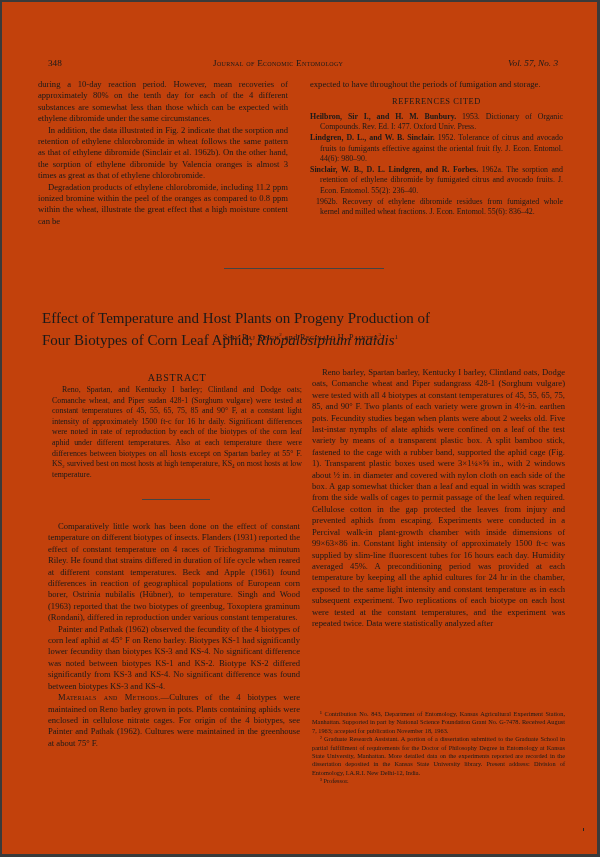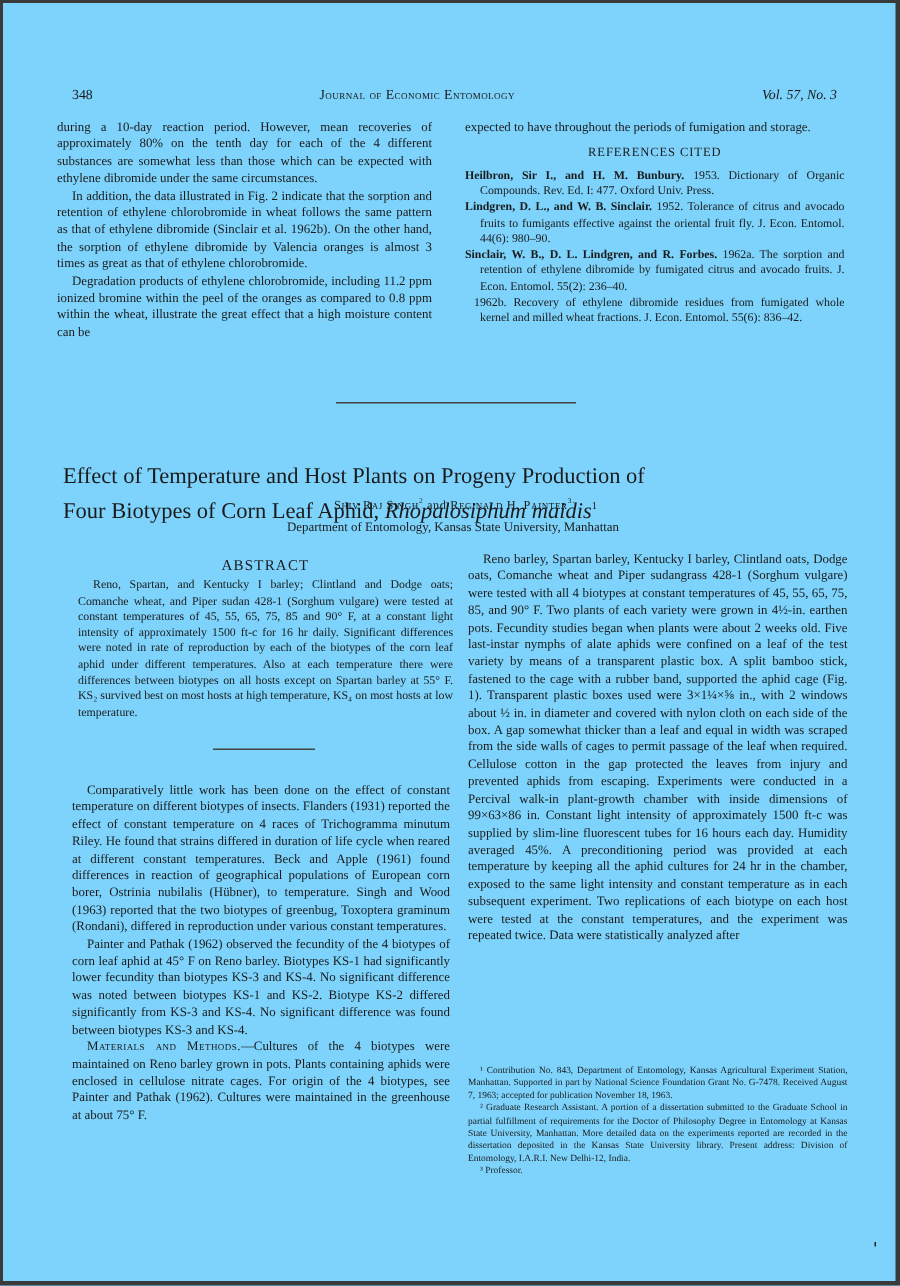--- a/index.html
+++ b/index.html
@@ -4,21 +4,21 @@
 <style>
   html, body { margin: 0; padding: 0; }
   body {
     width: 600px; height: 857px; overflow: hidden;
     background: #3a3a3a;
     font-family: "DejaVu Serif", "Liberation Serif", serif;
     color: #1a1a1a;
   }
   .page {
     position: absolute; left: 2px; top: 2px; width: 595px; height: 852px;
-    background: #7dd3fc;
+    background: #c2410c;
   }
   .runhead {
     position: absolute; top: 56px; left: 46px; width: 510px; height: 14px;
     font-size: 9.2px; font-family: "Liberation Serif", serif;
   }
   .runhead .pn { position: absolute; left: 0; top: 0; }
   .runhead .jn { position: absolute; left: 165px; top: 0; font-variant: small-caps; letter-spacing: 0.3px; }
   .runhead .vol { position: absolute; right: 0; top: 0; font-style: italic; }
   .col {
     position: absolute; font-family: "Liberation Serif", serif;
@@ -93,21 +93,20 @@
 
   <div class="title">
     <div>Effect of Temperature and Host Plants on Progeny Production of</div>
     <div><span>Four Biotypes of Corn Leaf Aphid, </span><i>Rhopalosiphum maidis</i><sup>1</sup></div>
   </div>
 
   <div class="authors">
     <span>Shiv Raj Singh</span><sup style="font-size:5px;">2</sup><span style="font-variant:normal;"> and </span><span>Reginald H. Painter</span><sup style="font-size:5px;">3</sup>
   </div>
 
-  <div class="affil">Department of Entomology, Kansas State University, Manhattan</div>
 
   <div class="abs-head">ABSTRACT</div>
   <div class="abstract">
     <p>Reno, Spartan, and Kentucky I barley; Clintland and Dodge oats; Comanche wheat, and Piper sudan 428-1 (Sorghum vulgare) were tested at constant temperatures of 45, 55, 65, 75, 85 and 90° F, at a constant light intensity of approximately 1500 ft-c for 16 hr daily. Significant differences were noted in rate of reproduction by each of the biotypes of the corn leaf aphid under different temperatures. Also at each temperature there were differences between biotypes on all hosts except on Spartan barley at 55° F. KS₂ survived best on most hosts at high temperature, KS₄ on most hosts at low temperature.</p>
   </div>
 
   <div class="divider" style="left:140px; top:497px; width:68px;"></div>
 
   <div class="col" style="left:46px; top:519px; width:252px;">
     <p>Comparatively little work has been done on the effect of constant temperature on different biotypes of insects. Flanders (1931) reported the effect of constant temperature on 4 races of Trichogramma minutum Riley. He found that strains differed in duration of life cycle when reared at different constant temperatures. Beck and Apple (1961) found differences in reaction of geographical populations of European corn borer, Ostrinia nubilalis (Hübner), to temperature. Singh and Wood (1963) reported that the two biotypes of greenbug, Toxoptera graminum (Rondani), differed in reproduction under various constant temperatures.</p>

